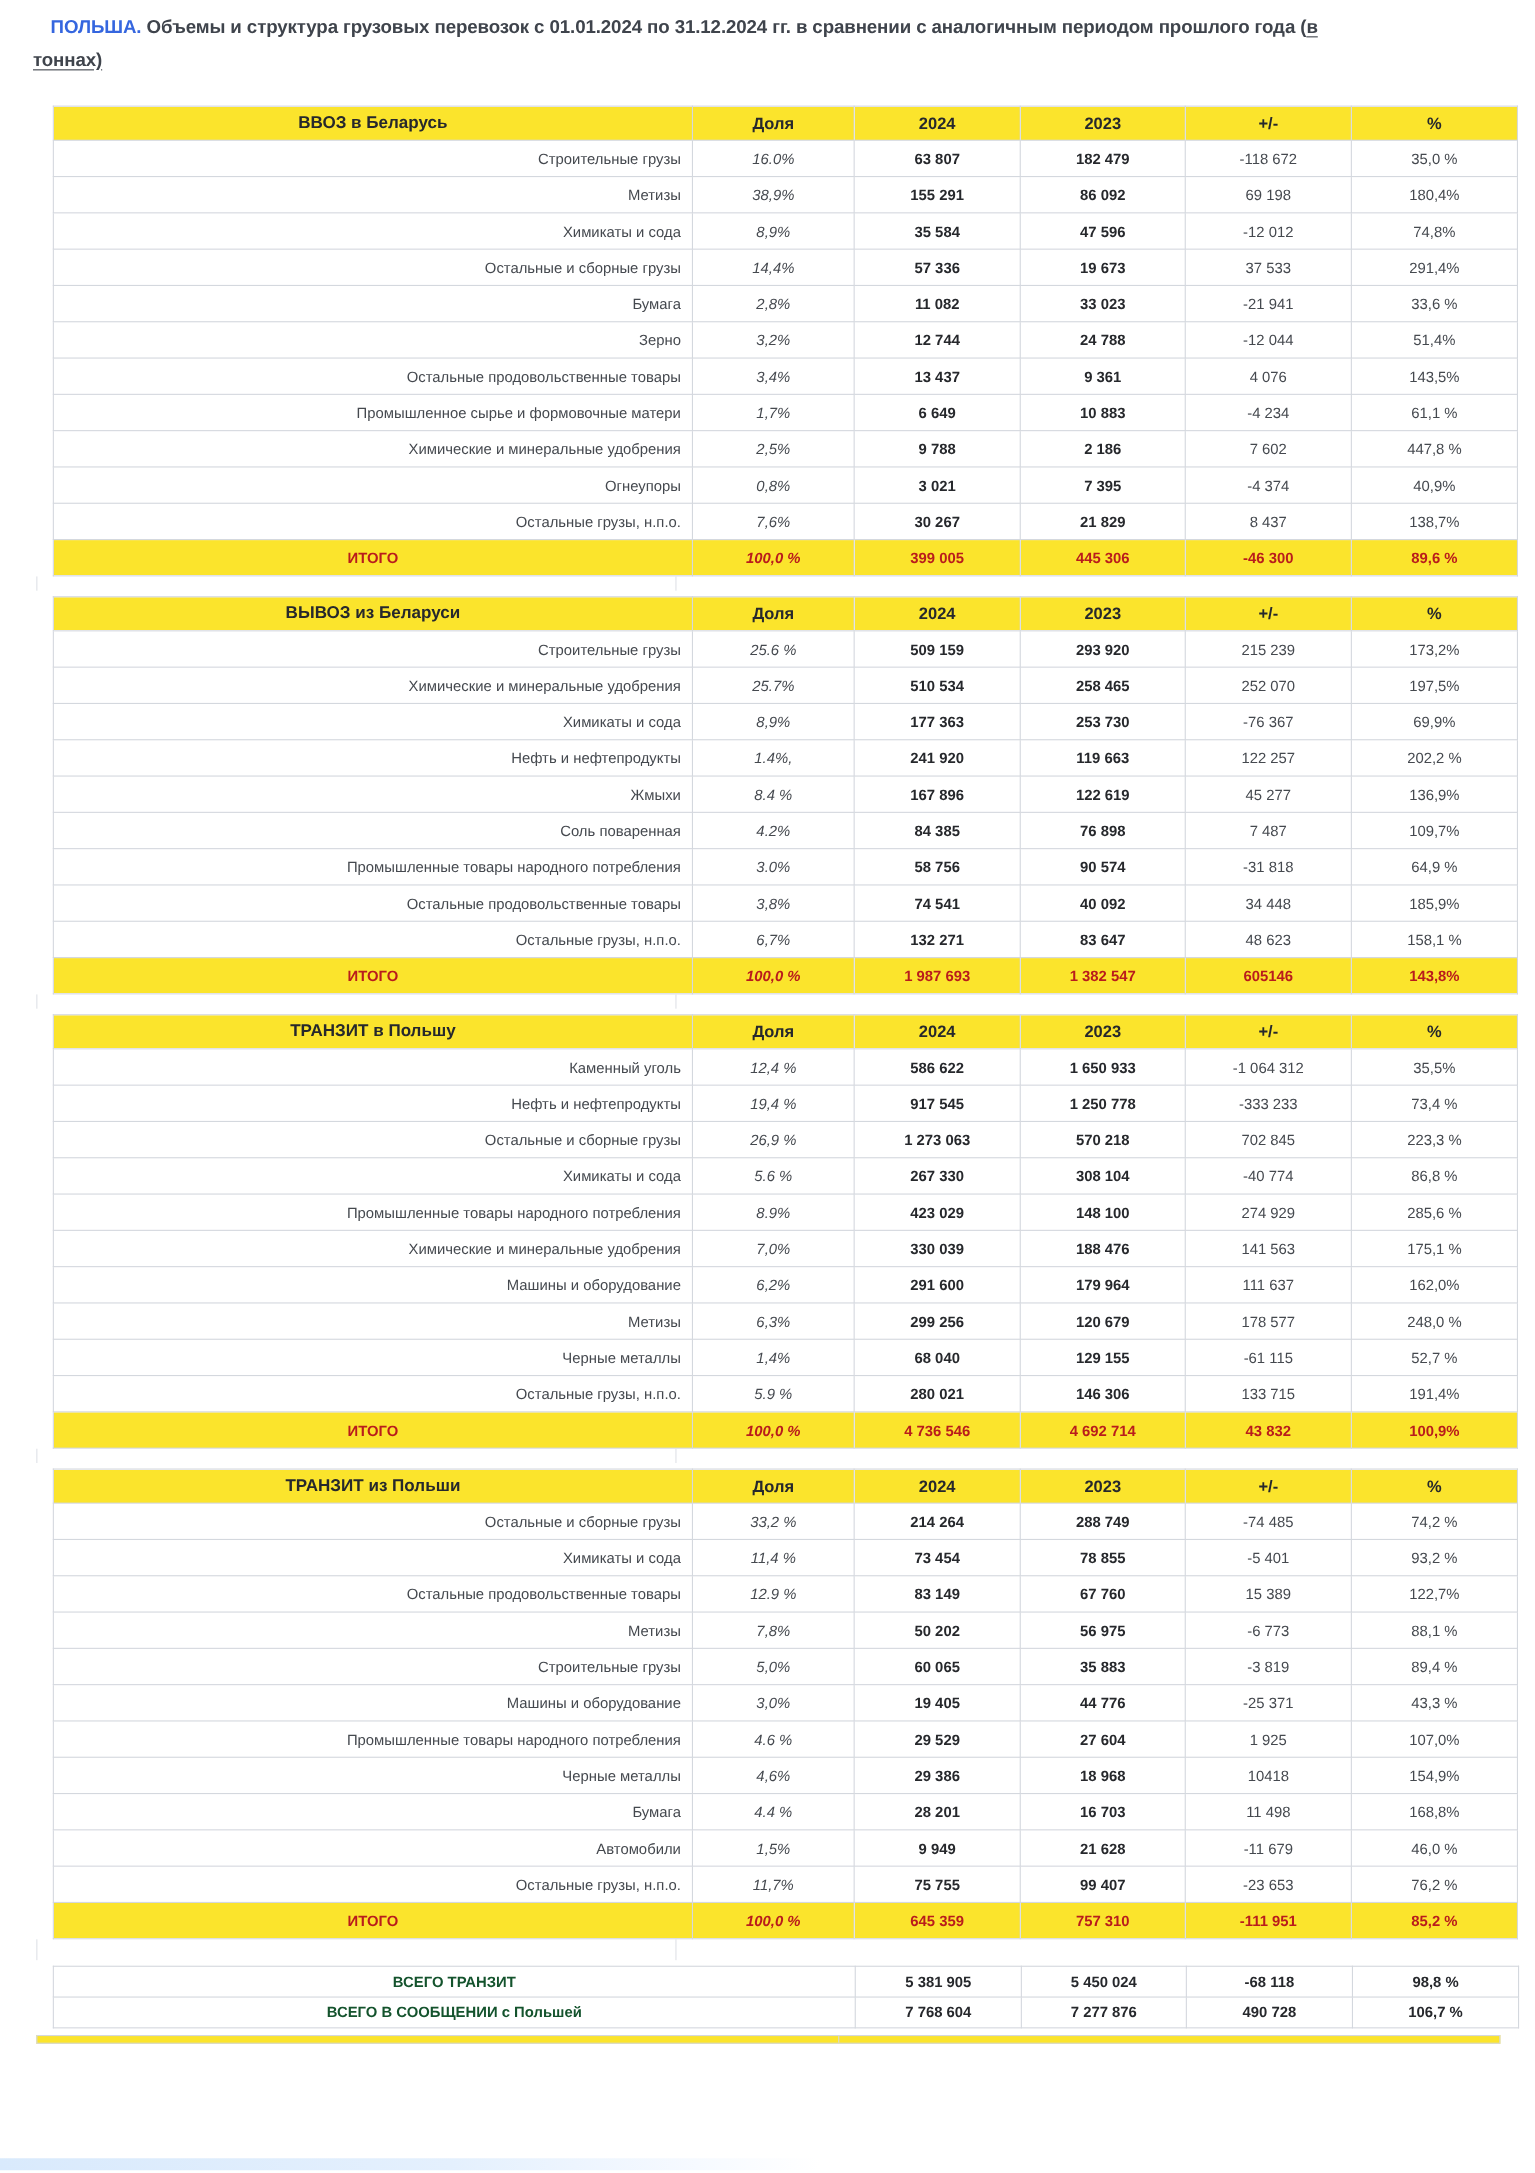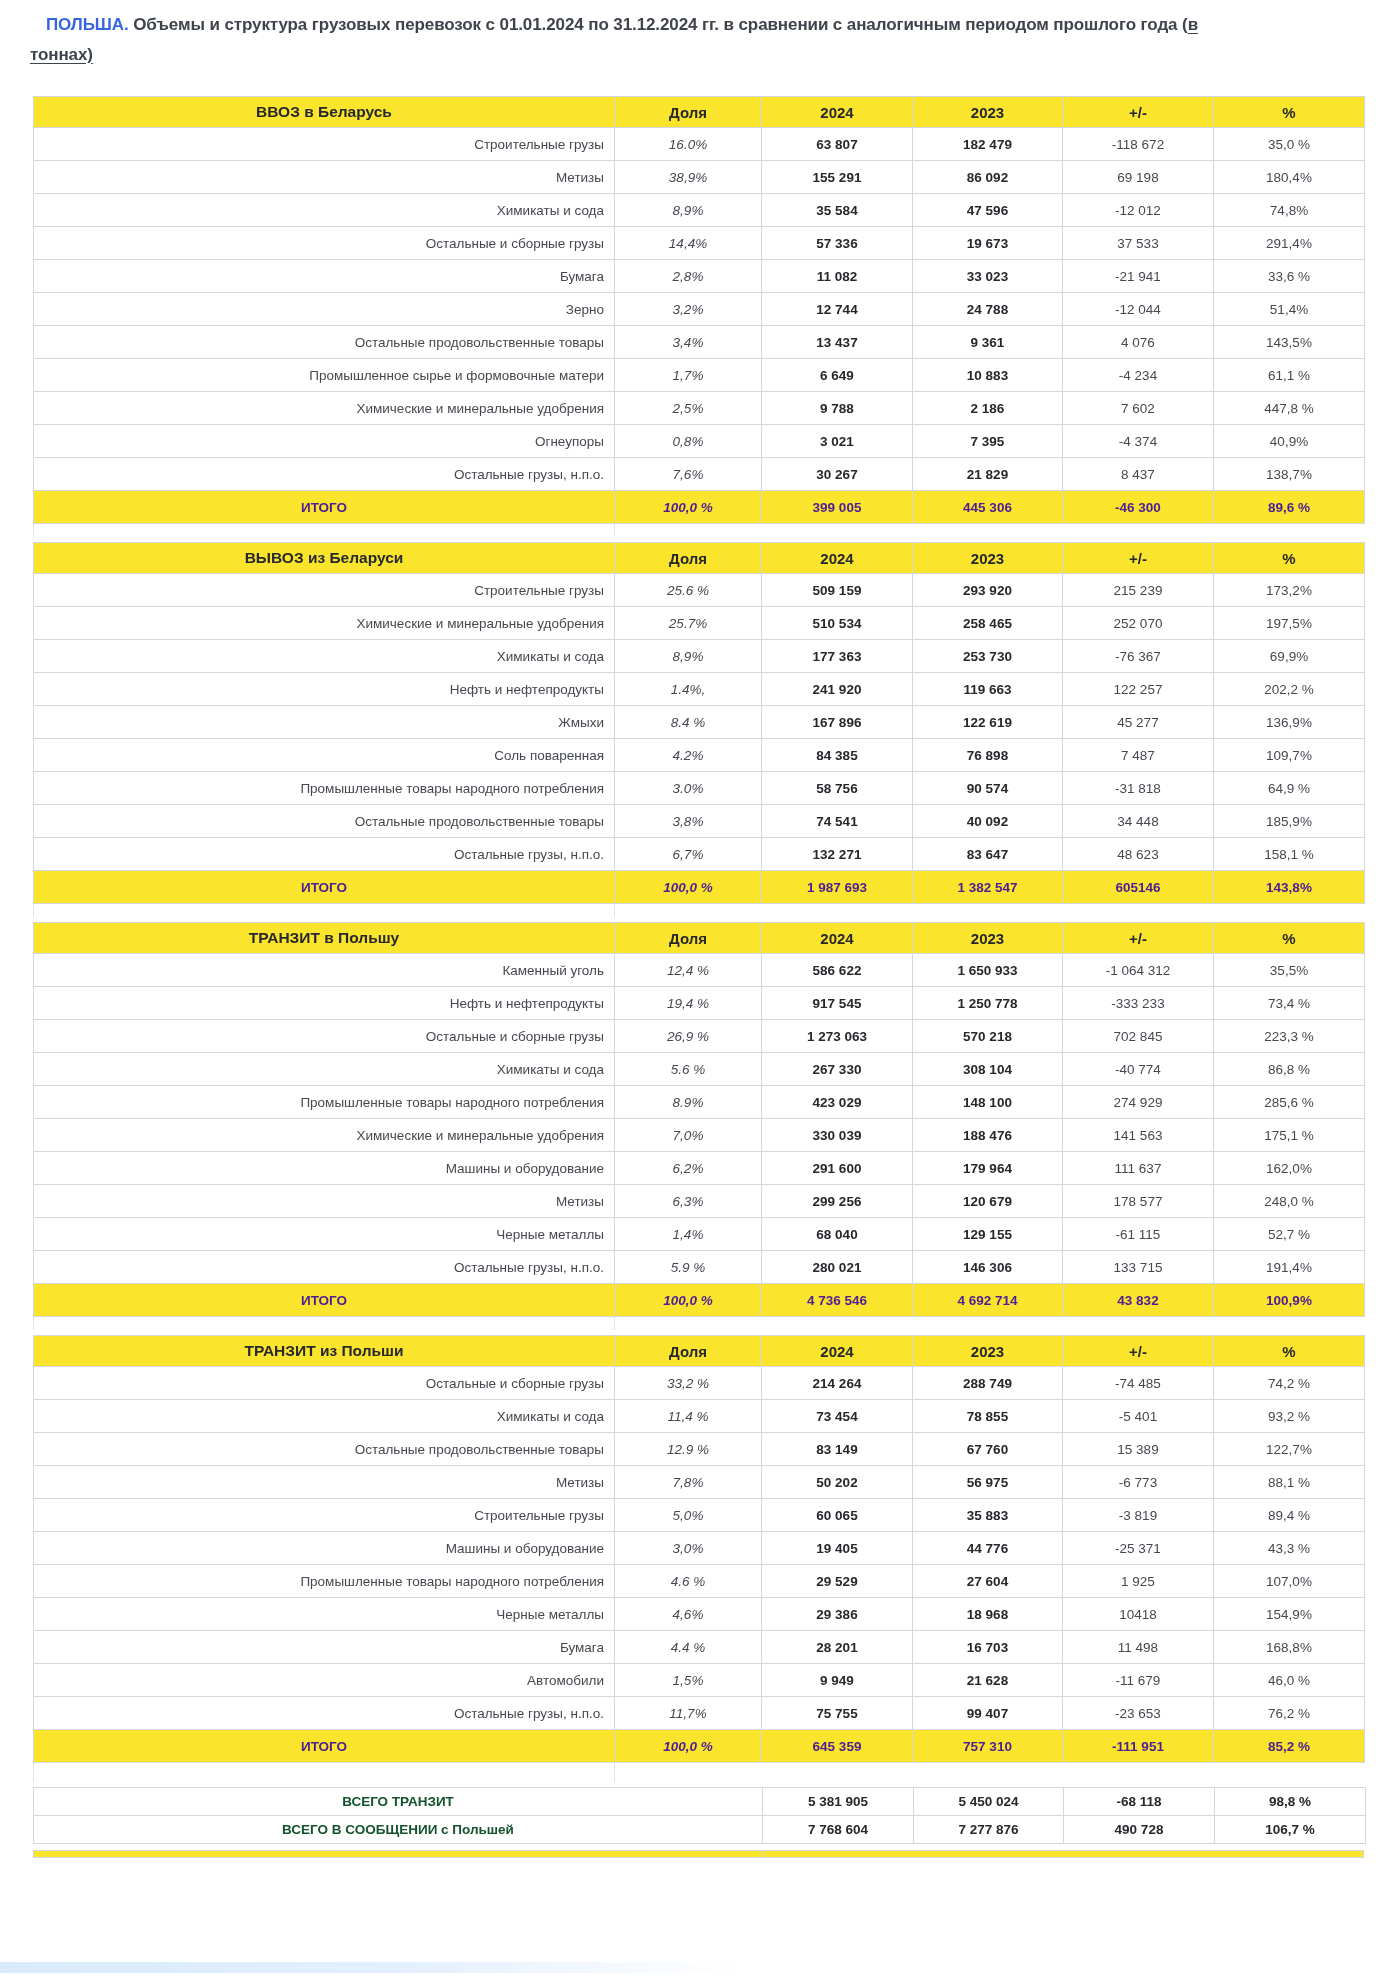--- a/index.html
+++ b/index.html
@@ -15,42 +15,42 @@
     font-size: 17px; font-weight: 700; line-height: 30px;
     color: #3f444c; text-indent: 16px; letter-spacing: -0.1px;
   }
   .title .hl { color: var(--blue, #3566df); }
   .title .und { text-decoration: underline; text-underline-offset: 3px; }
 
   #tables-host > table:first-child { margin-top: 26px; }
 
   table.freight {
     border-collapse: collapse; table-layout: fixed;
-    width: 1331px; margin-left: 33px;
+    width: 1331px; margin-left: 48px;
   }
   .freight th, .freight td {
     border: 1px solid var(--border, #d4d8de);
     overflow: hidden; white-space: nowrap;
   }
   .freight thead th {
     height: 31px; background: var(--yellow, #fbe42c);
     font-size: 15px; font-weight: 700; color: #26282c;
     text-align: center; padding: 0 8px;
   }
   .freight thead th.name-col { font-size: 15.5px; }
   .freight td {
     height: 33px; font-size: 13.5px; padding: 0 10px;
     text-align: center; color: #45494f;
   }
   .freight td.name { text-align: right; }
   .freight td.share { font-style: italic; }
   .freight td.strong { font-weight: 700; color: #26282c; }
   .freight tr.total td {
     background: var(--yellow, #fbe42c);
-    font-weight: 700; color: #4c1d95;
+    font-weight: 700; color: #b91c1c;
   }
   .freight tr.total td.name { text-align: center; }
 
   .spacer { height: 18px; width: 1331px; margin-left: 33px; position: relative; }
   .spacer::before, .spacer::after {
     content: ""; position: absolute; top: 0; bottom: 5px; width: 1px; background: #dfe2e7;
   }
   .spacer::before { left: 0; }
   .spacer::after { left: 581px; }
   .spacer.pre-summary { height: 24px; }

